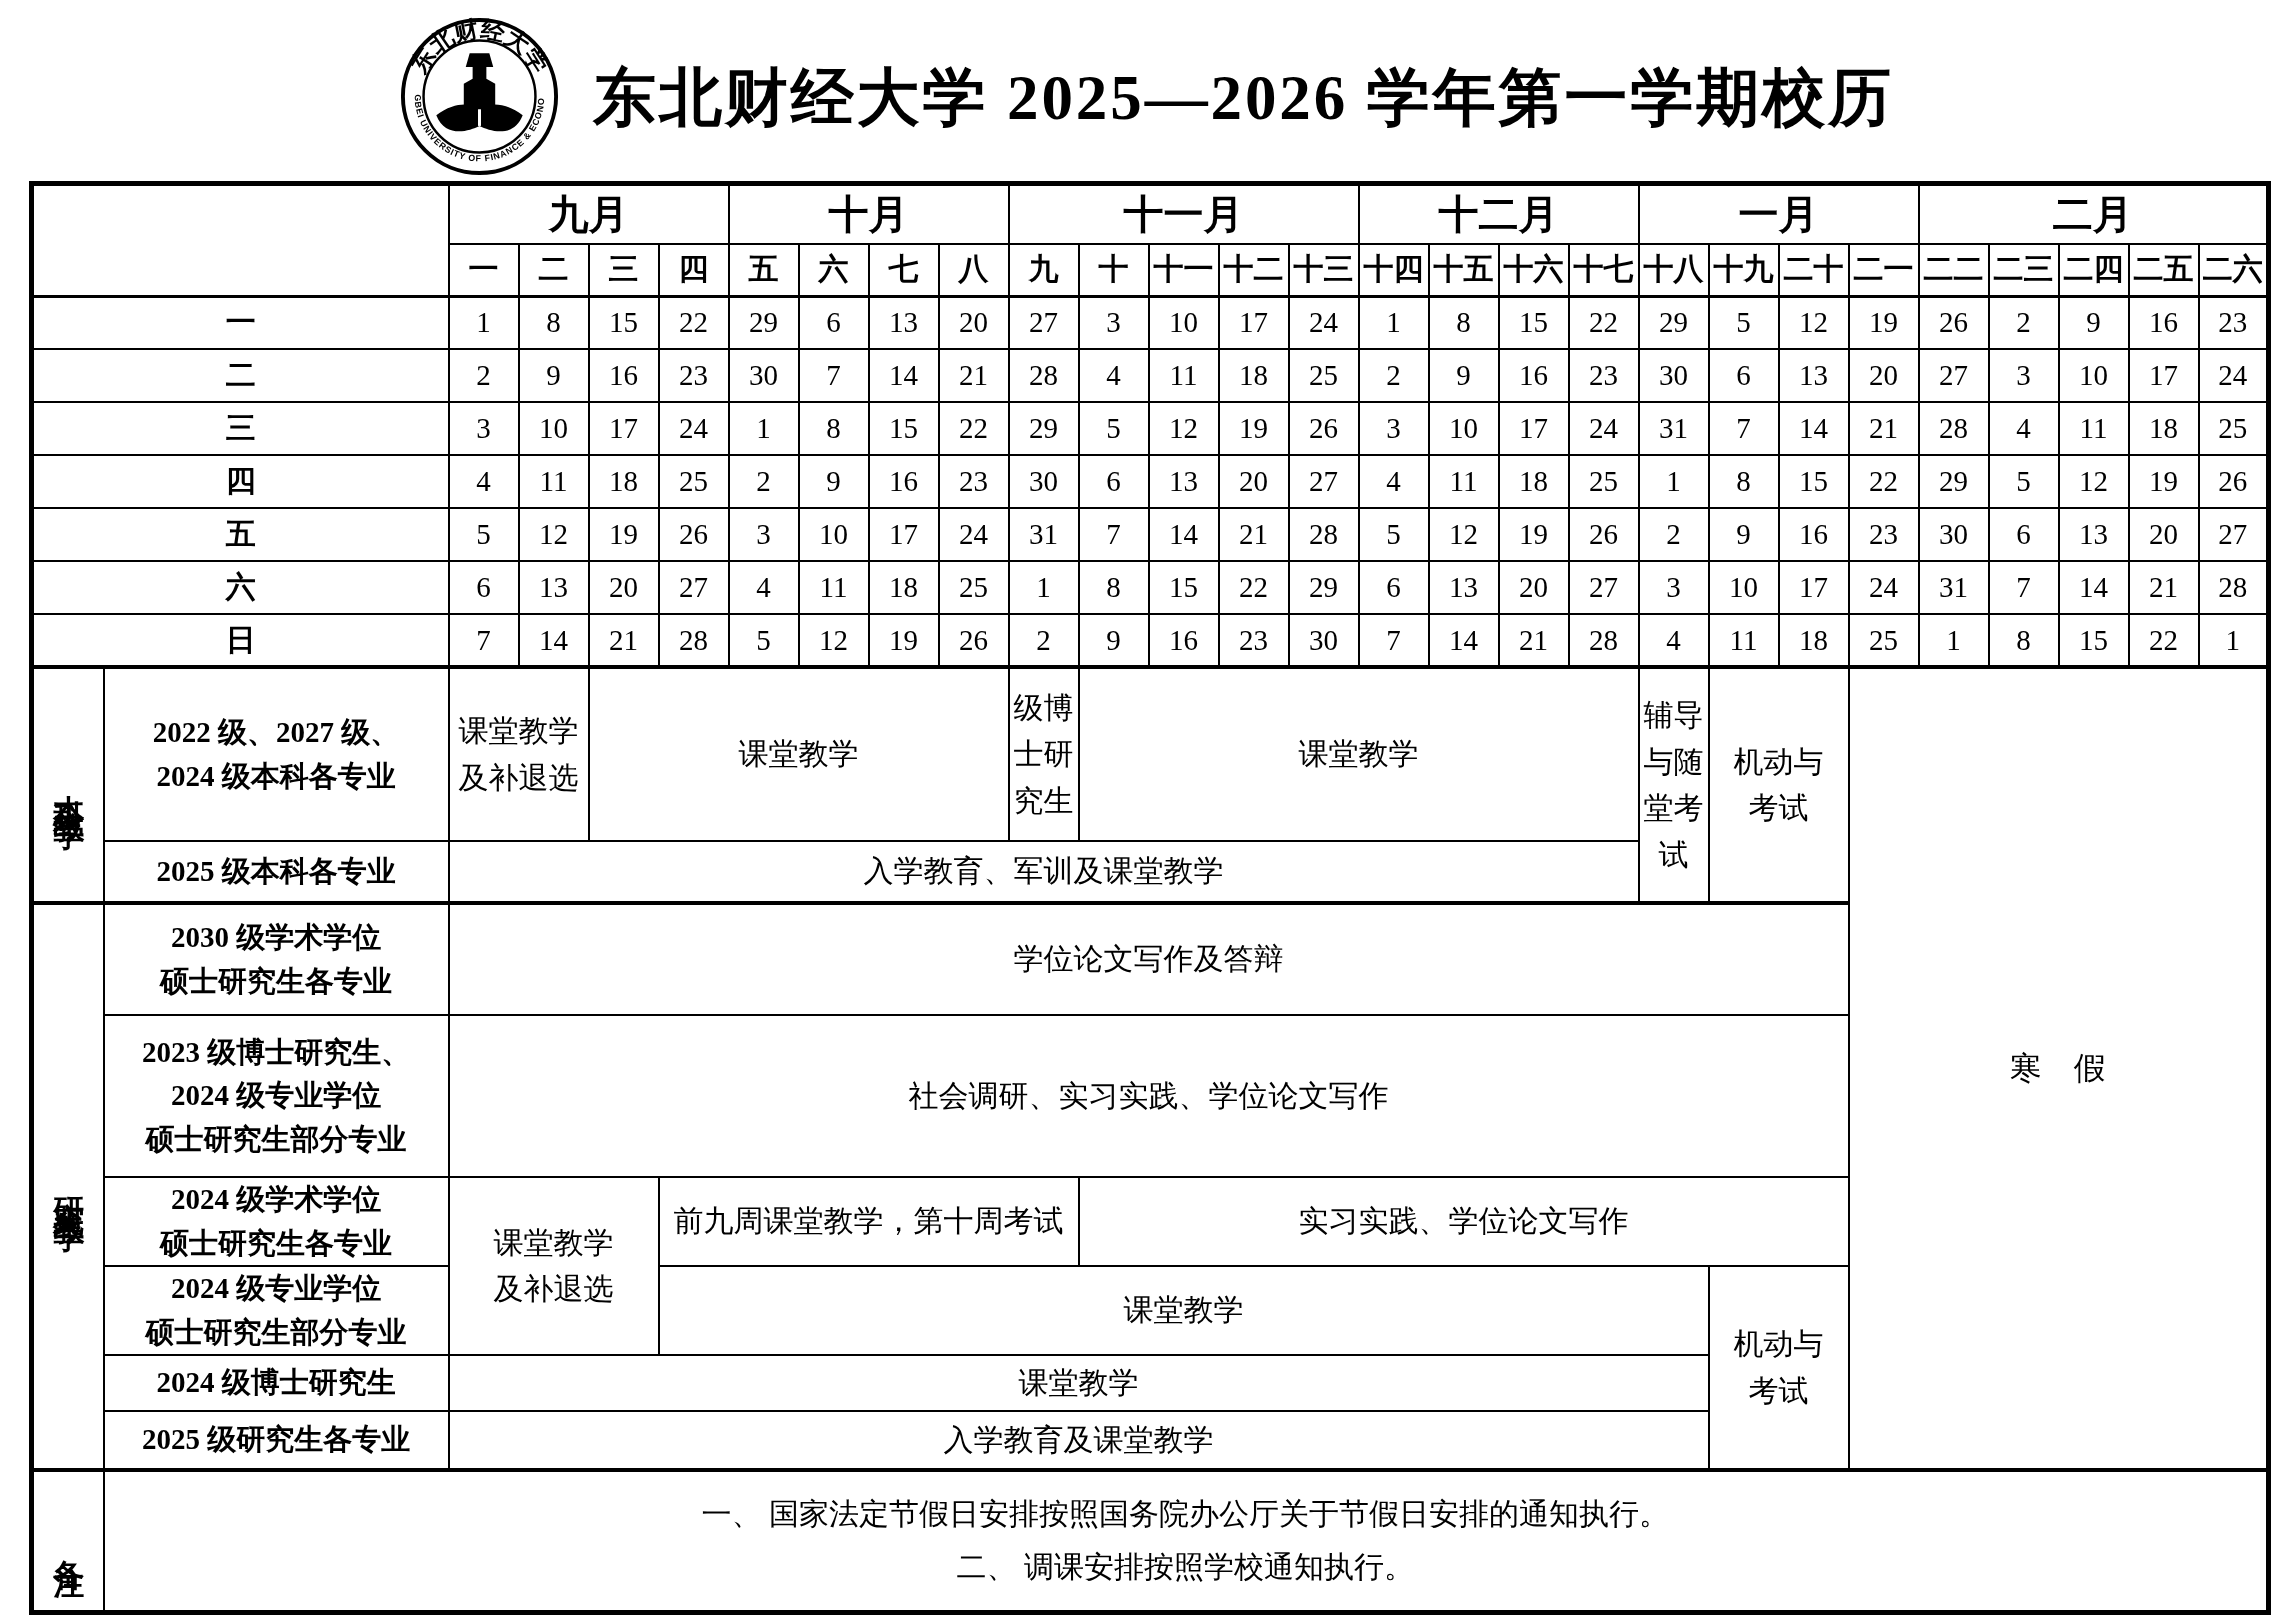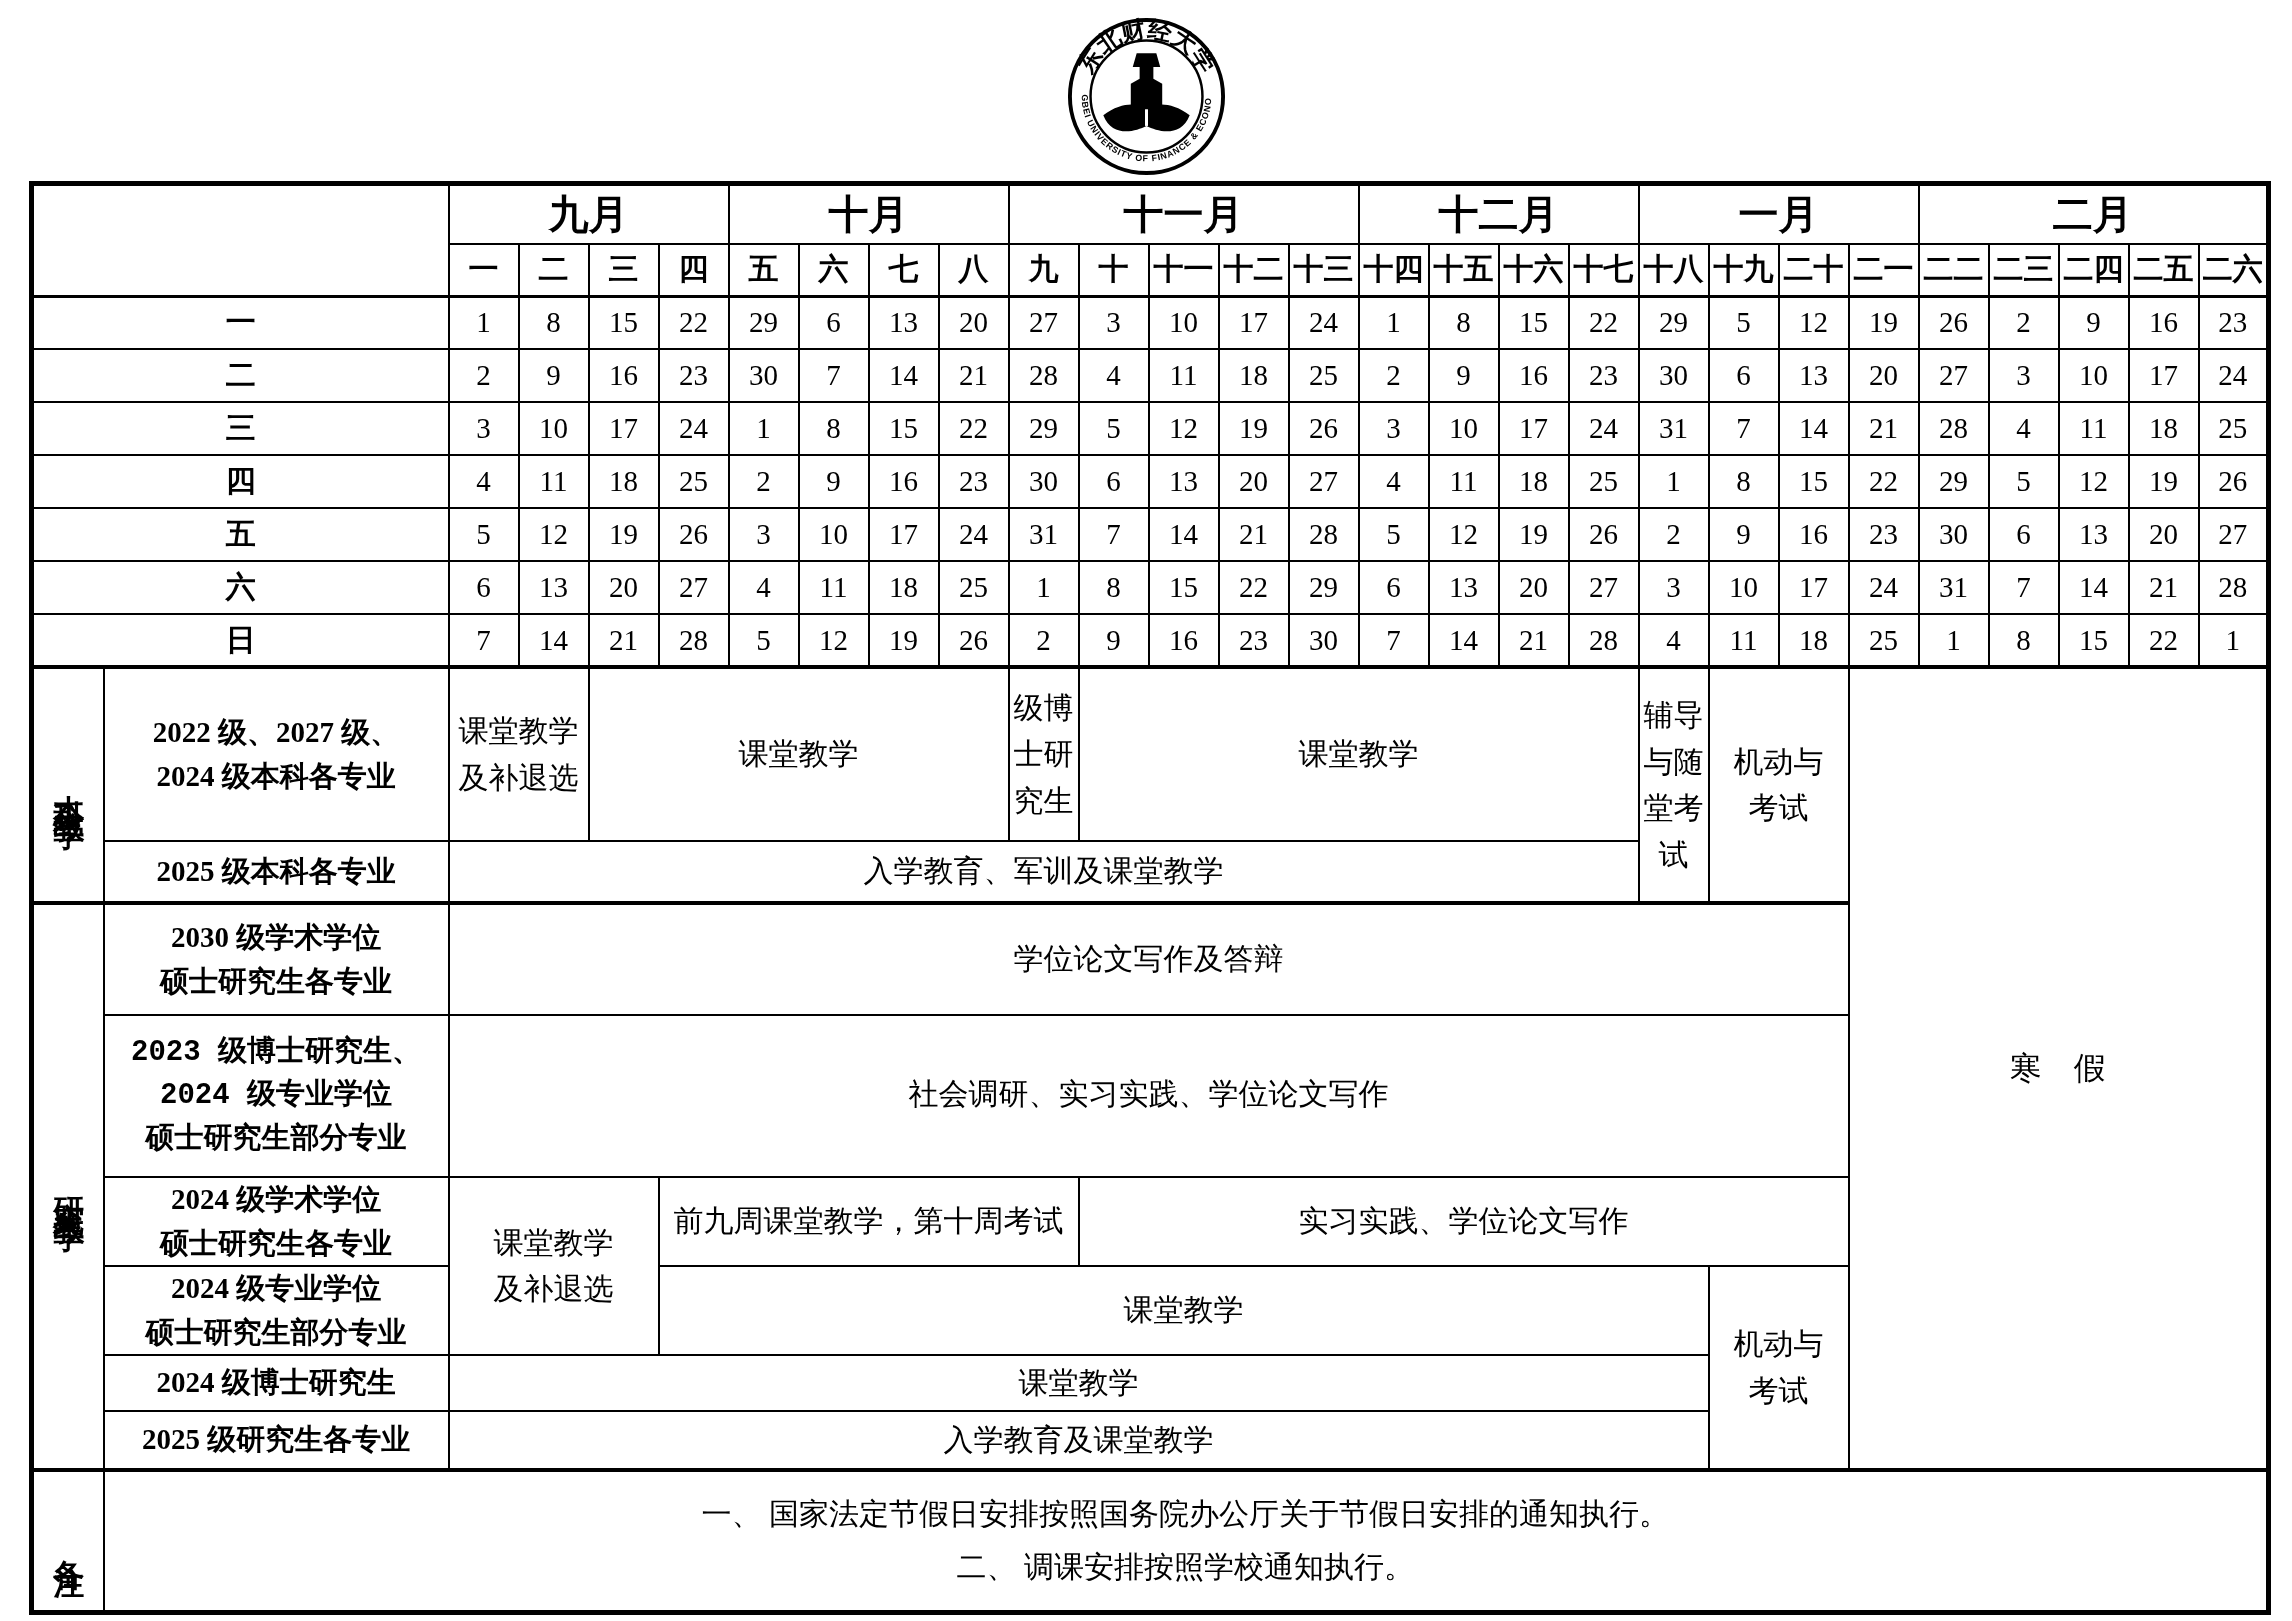--- a/index.html
+++ b/index.html
@@ -70,20 +70,21 @@
         <text font-size="9" letter-spacing="0.8" font-weight="bold" font-family="Liberation Sans, DejaVu Sans, sans-serif">
           <textPath href="#arcBot" startOffset="50%" text-anchor="middle">DONGBEI UNIVERSITY OF FINANCE &amp; ECONOMICS</textPath>
         </text>
 
         <path d="M72 38 h20 l4 14 h-28 z M75 52 h14 v12 l9 5 v26 h-32 v-26 l9 -5 z" fill="#000"></path>
 
         <path d="M38 101 C58 86 75 89 82 95 C89 89 106 86 126 101 C117 124 94 118 82 112 C70 118 47 124 38 101 Z" fill="#000"></path>
         <path d="M82 95 L82 112" stroke="#fff" stroke-width="3" fill="none"></path>
       </svg>
     </div>
+    <h1 class="title">东北财经大学 2025—2026 学年第一学期校历</h1>
   </div>
 
   <table class="cal" id="calendar-table">
       <colgroup>
         <col style="width: 72px;">
         <col style="width: 345px;">
         <col style="width: 70px;">
         <col style="width: 70px;">
         <col style="width: 70px;">
         <col style="width: 70px;">
@@ -368,21 +369,21 @@
         <tr style="height: 62px; margin-top: 12px;">
           <td class="program">2025 级本科各专业</td>
           <td class="activity" colspan="17" rowspan="1">入学教育、军训及课堂教学</td>
         </tr>
         <tr class="section-start" style="height: 112px;">
           <td class="seclabel" rowspan="6">研究生教学</td>
           <td class="program">2030 级学术学位
 硕士研究生各专业</td>
           <td class="activity" colspan="20" rowspan="1">学位论文写作及答辩</td>
         </tr>
-        <tr style="height: 162px; font-family: Liberation Mono, monospace;">
+        <tr style="height: 162px;">
           <td class="program">2023 级博士研究生、
 2024 级专业学位
 硕士研究生部分专业</td>
           <td class="activity" colspan="20" rowspan="1">社会调研、实习实践、学位论文写作</td>
         </tr>
         <tr style="height: 84px;">
           <td class="program">2024 级学术学位
 硕士研究生各专业</td>
           <td class="activity" colspan="3" rowspan="2">课堂教学
 及补退选</td>

